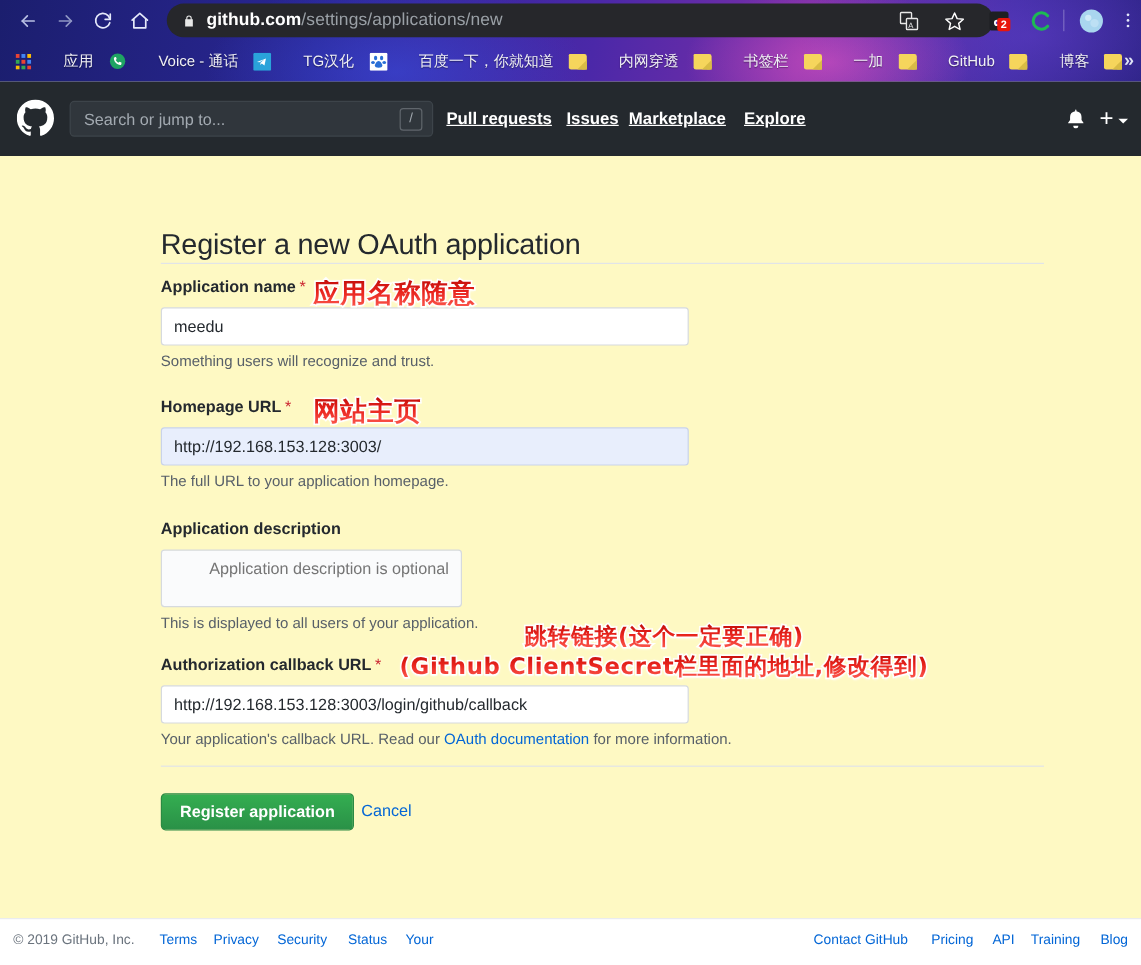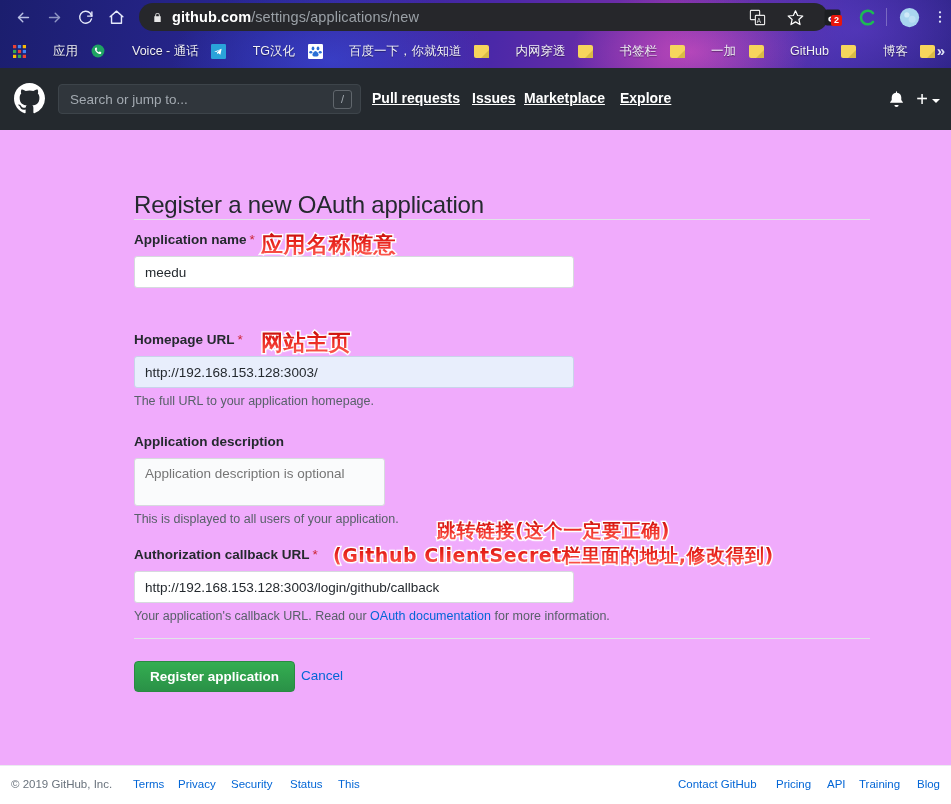--- a/index.html
+++ b/index.html
@@ -131,21 +131,21 @@
     border-left: 4px solid transparent;
     border-right: 4px solid transparent;
     border-top: 4px solid #ffffff;
     margin-left: 4px; margin-top: 3px;
   }
 
   
   #main {
     position: absolute; top: 130px; left: 0;
     width: 951px; height: 635px;
-    background: #f0abfc;
+    background: #fef9c3;
   }
   #page-title {
     position: absolute; left: 134px; top: 45px;
     font-size: 24px; font-weight: 400; color: #24292e;
     letter-spacing: -0.2px;
   }
   #title-rule {
     position: absolute; left: 134px; top: 89px;
     width: 736px; height: 1px;
     background: #e1e4e8;
@@ -467,33 +467,34 @@
 <div id="main">
 
   <h1 id="page-title">Register a new OAuth application</h1>
   <div id="title-rule"></div>
 
   <div class="form-row" style="top:100px;">
     <label class="field-label">
       <span>Application name</span><span class="req-star">*</span>
     </label>
     <input class="text-input" style="margin-top: 8px;" type="text" value="meedu">
+    <div class="help-text">Something users will recognize and trust.</div>
   </div>
 
   <div class="form-row" style="top:200px;">
     <label class="field-label">
       <span>Homepage URL</span><span class="req-star">*</span>
     </label>
     <input class="text-input autofilled" style="margin-top: 8px;" type="text" value="http://192.168.153.128:3003/">
     <div class="help-text">The full URL to your application homepage.</div>
   </div>
 
   <div class="form-row" style="top:302px;">
     <label class="field-label">Application description</label>
-    <textarea id="desc-textarea" style="margin-top: 8px;" placeholder="Application description is optional"></textarea>
+    <textarea id="desc-textarea" style="margin-top: 8px; text-align: right;" placeholder="Application description is optional"></textarea>
     <div class="help-text">This is displayed to all users of your application.</div>
   </div>
 
   <div class="form-row" style="top:415px;">
     <label class="field-label">
       <span>Authorization callback URL</span><span class="req-star">*</span>
     </label>
     <input class="text-input" style="margin-top: 8px;" type="text" value="http://192.168.153.128:3003/login/github/callback">
     <div class="help-text"><span>Your application's callback URL. Read our </span><a href="#">OAuth documentation</a><span> for more information.</span></div>
   </div>
@@ -523,20 +524,20 @@
   <span class="annot-shadow" style="font-size:19px;">(Github ClientSecret栏里面的地址,修改得到)</span>
   <span class="annot-fill" style="font-size:19px;">(Github ClientSecret栏里面的地址,修改得到)</span>
 </div>
 
 <div id="footer">
   <span class="foot-item foot-copy" style="left:11px;">© 2019 GitHub, Inc.</span>
   <a class="foot-item" style="left:133px;" href="#">Terms</a>
   <a class="foot-item" style="left:178px;" href="#">Privacy</a>
   <a class="foot-item" style="left:231px;" href="#">Security</a>
   <a class="foot-item" style="left:290px;" href="#">Status</a>
-  <a class="foot-item" style="left:338px;" href="#">This</a>
+  <a class="foot-item" style="left:338px;" href="#">Your</a>
 
   <a class="foot-item" style="left:678px;" href="#">Contact GitHub</a>
   <a class="foot-item" style="left:776px;" href="#">Pricing</a>
   <a class="foot-item" style="left:827px;" href="#">API</a>
   <a class="foot-item" style="left:859px;" href="#">Training</a>
   <a class="foot-item" style="left:917px;" href="#">Blog</a>
 </div>
 
 </body></html>

